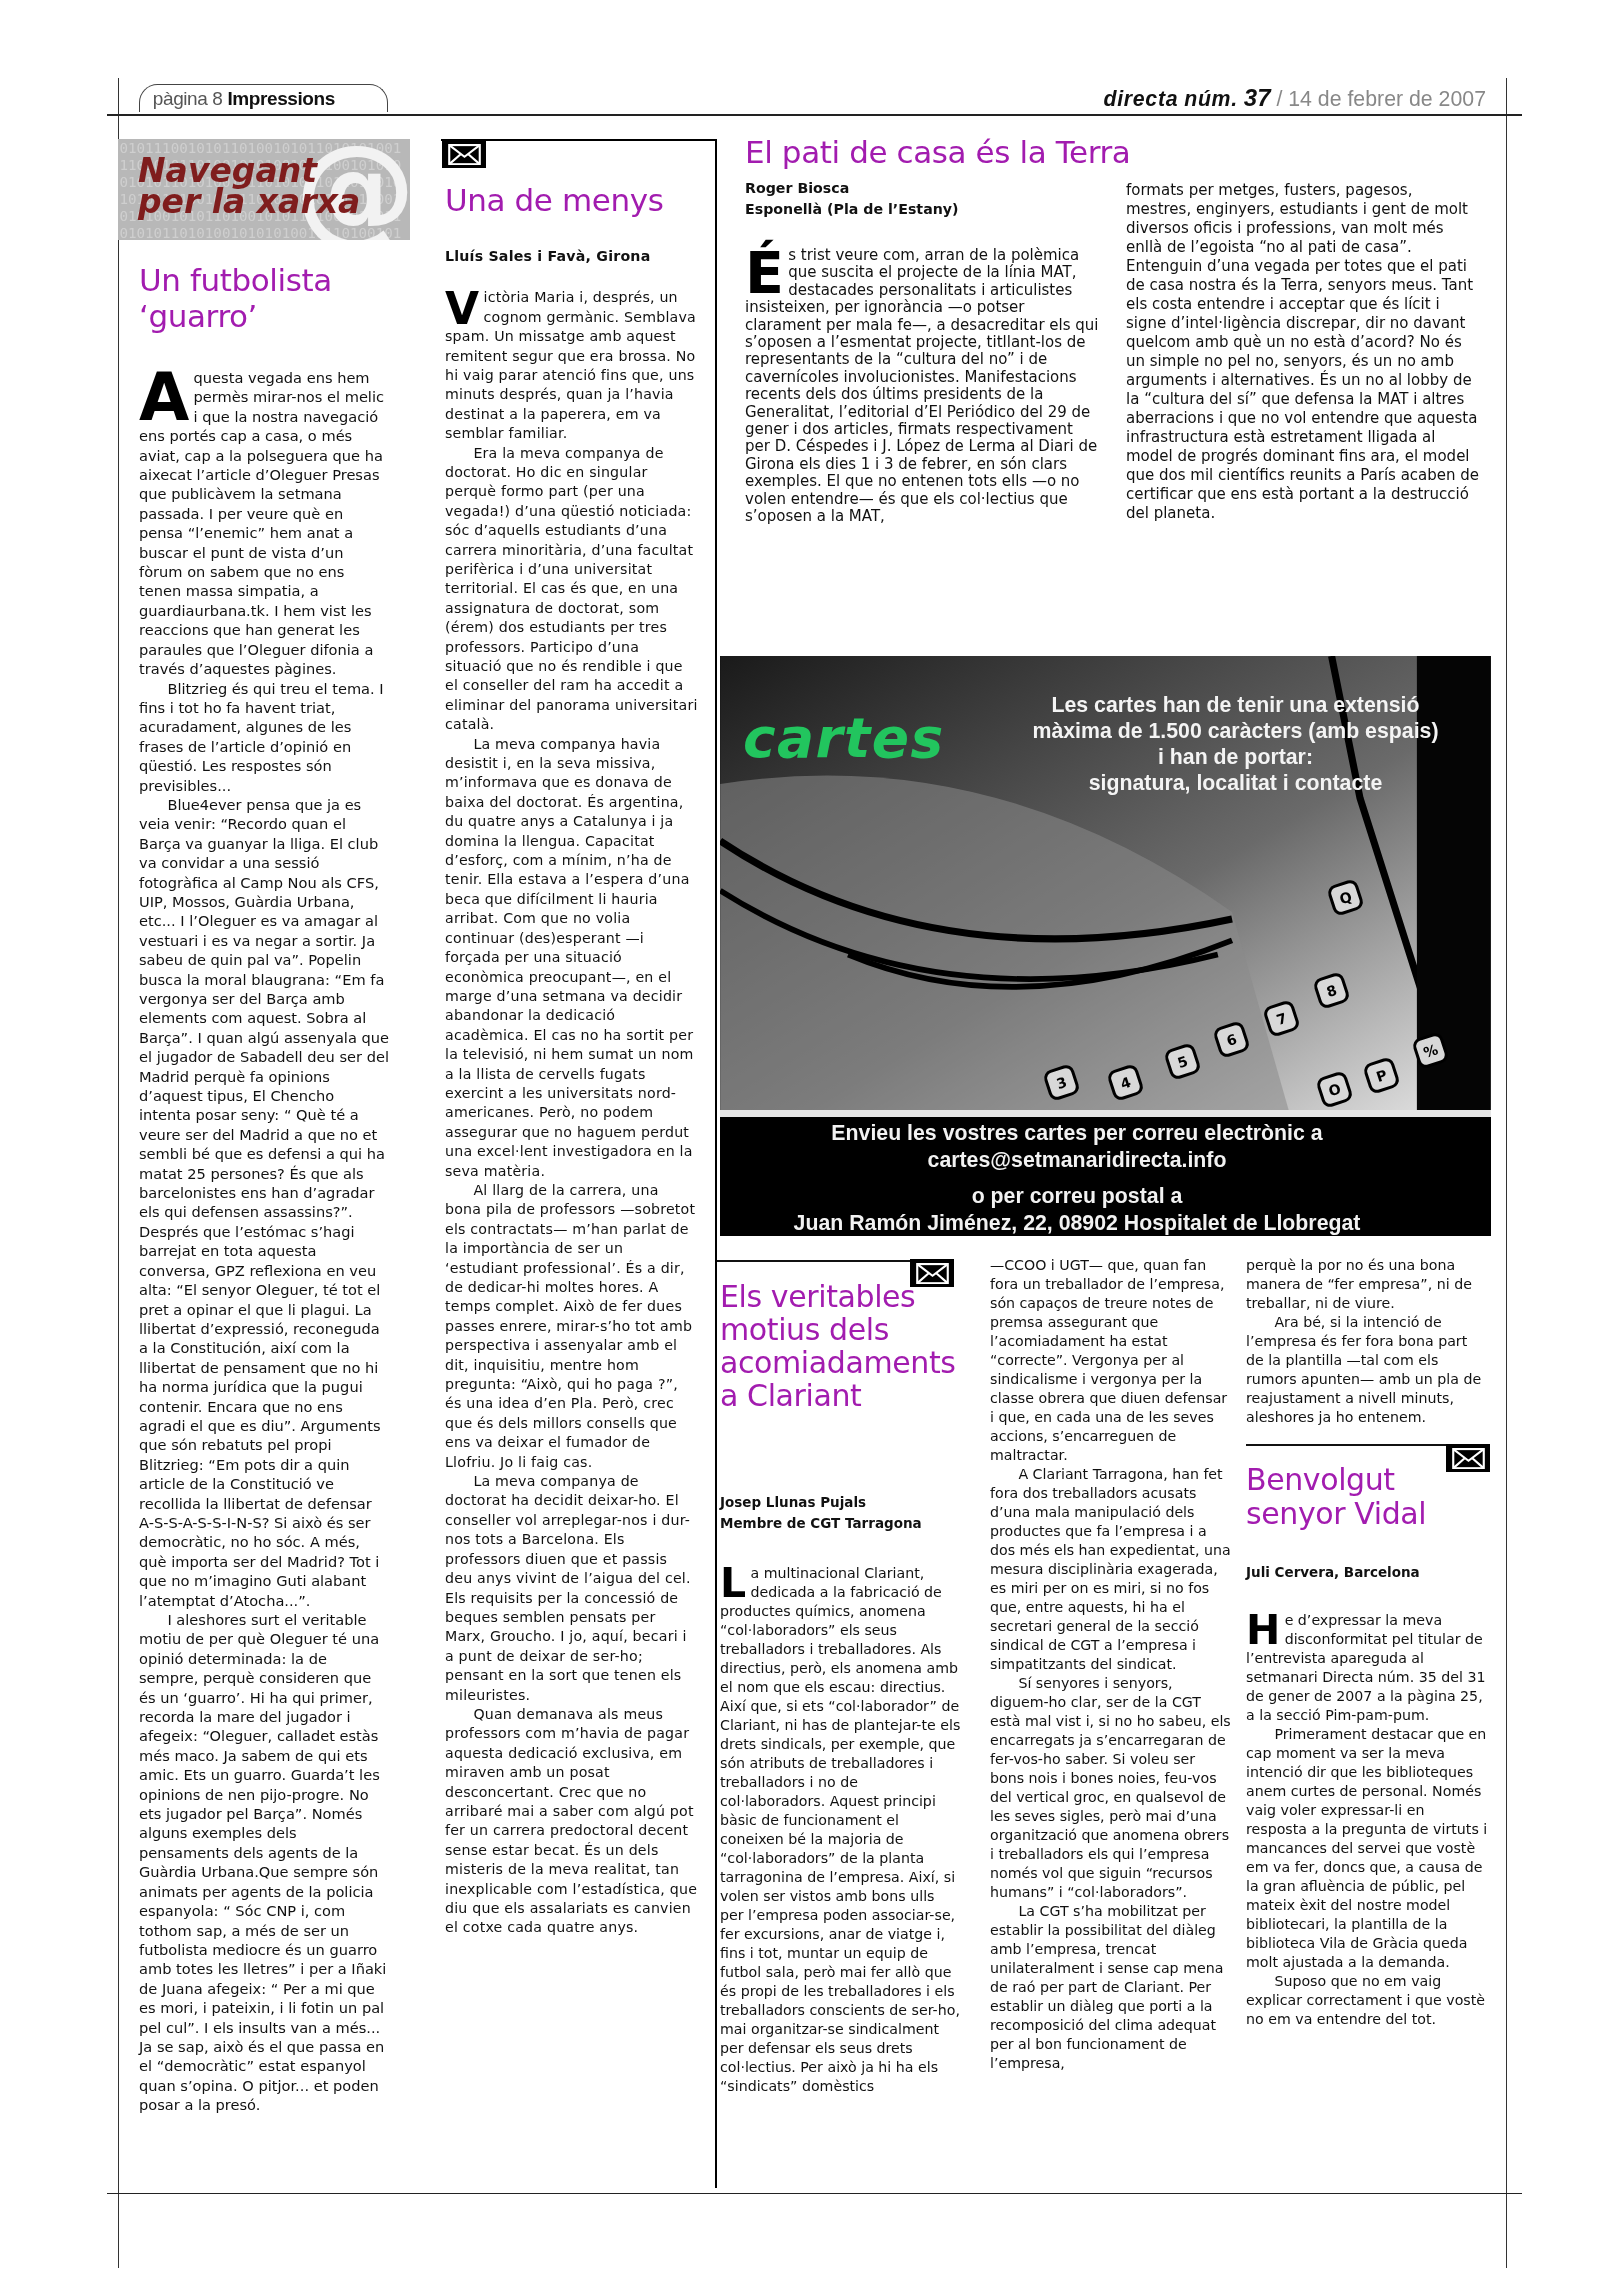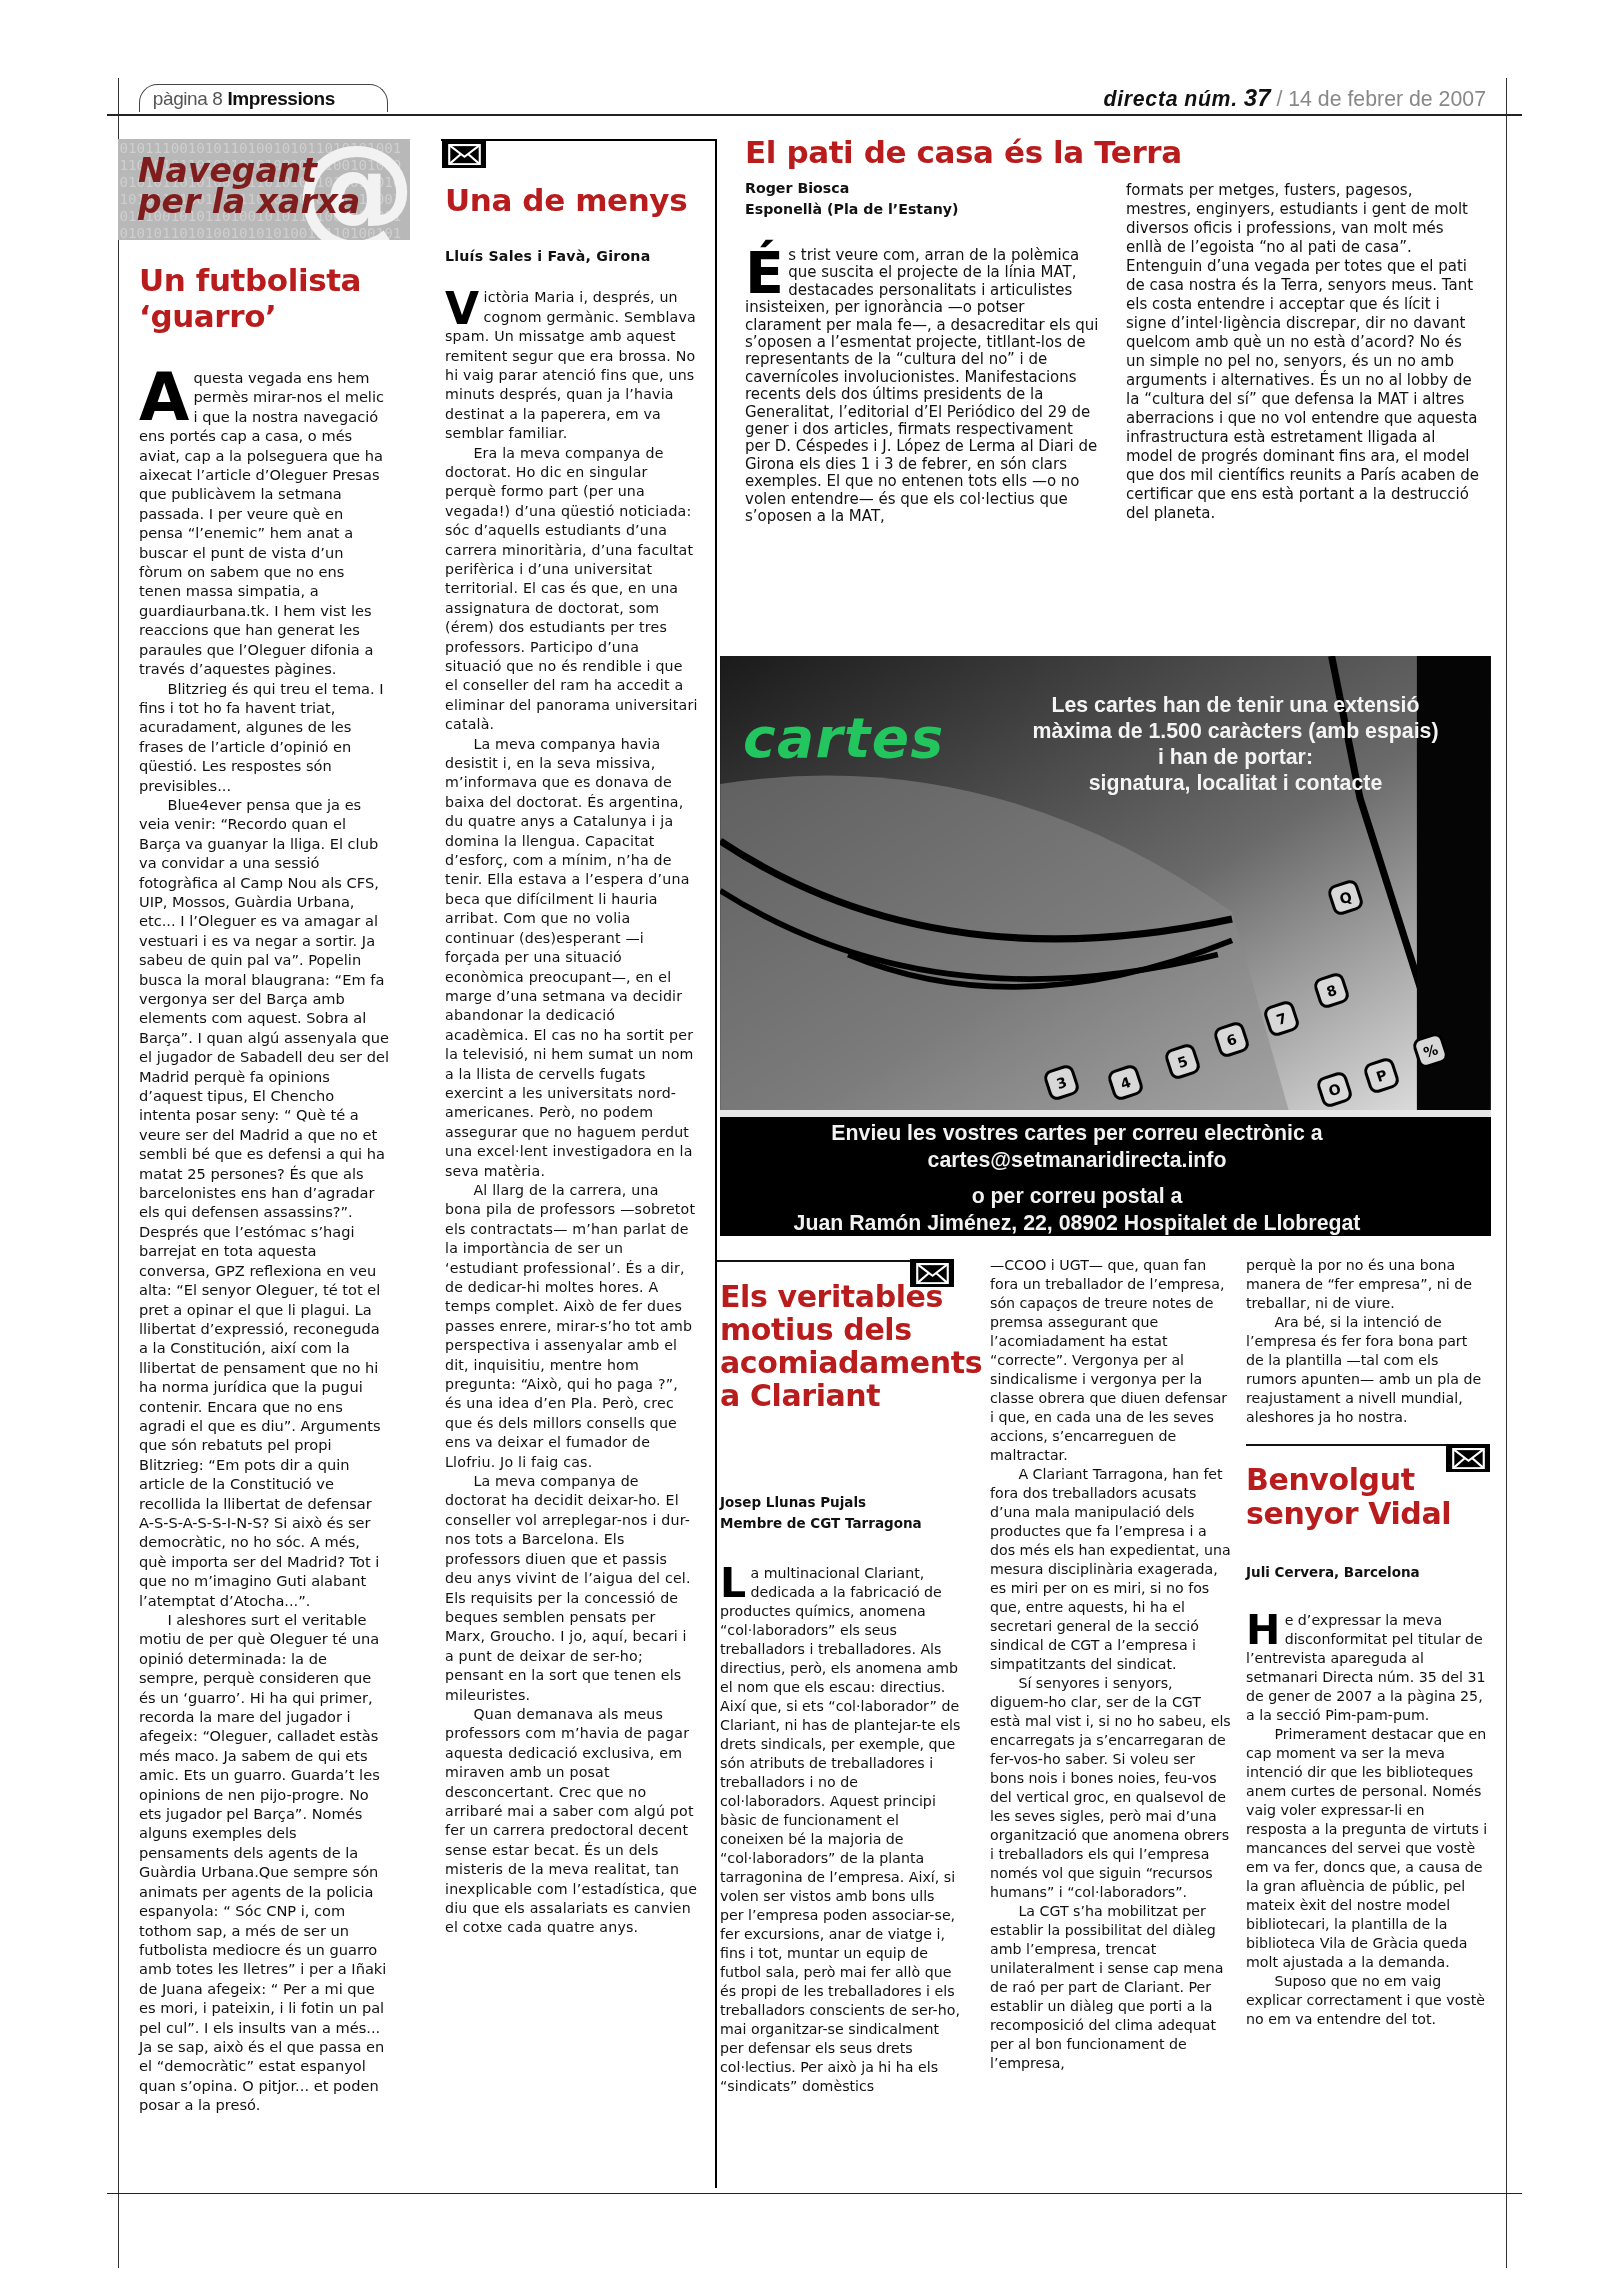--- a/index.html
+++ b/index.html
@@ -40,21 +40,21 @@
   }
   .navbox .title {
     position: absolute; left: 20px; top: 15.6px; font-family: "DejaVu Sans", sans-serif;
     font-weight: bold; font-style: italic; font-size: 33px; line-height: 31px; color: #7f1d1d;
   }
 
   
   .col { position: absolute; font-family: "DejaVu Sans", sans-serif; font-size: 14.6px; line-height: 19.4px; text-align: left; }
   .col p { text-indent: 28.4px; }
   .col p.first { text-indent: 0; }
-  .h-big { font-family: "DejaVu Sans", sans-serif; font-weight: bold; font-size: 31px; line-height: 36px; color: #b91c1c; letter-spacing: -0.4px; }
+  .h-big { font-family: "DejaVu Sans", sans-serif; font-weight: normal; font-size: 31px; line-height: 36px; color: #a21caf; letter-spacing: -0.4px; }
   .byline { font-family: "DejaVu Sans", sans-serif; font-weight: bold; font-size: 14.2px; line-height: 20.6px; }
   .dropcap { float: left; font-family: "DejaVu Sans", sans-serif; font-weight: bold; font-size: 65px; line-height: 53px; margin: 2.8px 4.3px 0 0; color: #000; }
 
   
   .env {
     position: absolute; width: 44px; height: 28.4px; background: #000; display: flex; align-items: center; justify-content: center;
   }
   .env svg { width: 33px; height: 21.3px; }
 
   
@@ -209,21 +209,21 @@
   <p class="first"><span class="dropcap" style="font-size:41px; line-height:33px;">L</span><span>a multinacional Clariant, dedicada a la fabricació de productes químics, anomena “col·laboradors” els seus treballadors i treballadores. Als directius, però, els anomena amb el nom que els escau: directius. Així que, si ets “col·laborador” de Clariant, ni has de plantejar-te els drets sindicals, per exemple, que són atributs de treballadores i treballadors i no de col·laboradors. Aquest principi bàsic de funcionament el coneixen bé la majoria de “col·laboradors” de la planta tarragonina de l’empresa. Així, si volen ser vistos amb bons ulls per l’empresa poden associar-se, fer excursions, anar de viatge i, fins i tot, muntar un equip de futbol sala, però mai fer allò que és propi de les treballadores i els treballadors conscients de ser-ho, mai organitzar-se sindicalment per defensar els seus drets col·lectius. Per això ja hi ha els “sindicats” domèstics</span></p>
 </div>
 <div class="col" style="left:990px; top:1256px; width:242px; font-size:14.2px; line-height:19px;">
   <p class="first">—CCOO i UGT— que, quan fan fora un treballador de l’empresa, són capaços de treure notes de premsa assegurant que l’acomiadament ha estat “correcte”. Vergonya per al sindicalisme i vergonya per la classe obrera que diuen defensar i que, en cada una de les seves accions, s’encarreguen de maltractar.</p>
   <p>A Clariant Tarragona, han fet fora dos treballadors acusats d’una mala manipulació dels productes que fa l’empresa i a dos més els han expedientat, una mesura disciplinària exagerada, es miri per on es miri, si no fos que, entre aquests, hi ha el secretari general de la secció sindical de CGT a l’empresa i simpatitzants del sindicat.</p>
   <p>Sí senyores i senyors, diguem-ho clar, ser de la CGT està mal vist i, si no ho sabeu, els encarregats ja s’encarregaran de fer-vos-ho saber. Si voleu ser bons nois i bones noies, feu-vos del vertical groc, en qualsevol de les seves sigles, però mai d’una organització que anomena obrers i treballadors els qui l’empresa només vol que siguin “recursos humans” i “col·laboradors”.</p>
   <p>La CGT s’ha mobilitzat per establir la possibilitat del diàleg amb l’empresa, trencat unilateralment i sense cap mena de raó per part de Clariant. Per establir un diàleg que porti a la recomposició del clima adequat per al bon funcionament de l’empresa,</p>
 </div>
 <div class="col" style="left:1246px; top:1256px; width:242px; font-size:14.2px; line-height:19px;">
   <p class="first">perquè la por no és una bona manera de “fer empresa”, ni de treballar, ni de viure.</p>
-  <p>Ara bé, si la intenció de l’empresa és fer fora bona part de la plantilla —tal com els rumors apunten— amb un pla de reajustament a nivell mundial, aleshores ja ho nostra.</p>
+  <p>Ara bé, si la intenció de l’empresa és fer fora bona part de la plantilla —tal com els rumors apunten— amb un pla de reajustament a nivell minuts, aleshores ja ho entenem.</p>
 </div>
 
 <div class="sep-line" style="left:1246px; top:1444px; width:203px;"></div>
 <div class="env" style="left:1446px; top:1444px;">
   <svg viewBox="0 0 46 30">
       <rect x="1.5" y="1.5" width="43" height="27" fill="none" stroke="#fff" stroke-width="3"></rect>
       <path d="M2 2 L23 18 L44 2 M2 28 L18 14 M44 28 L28 14" stroke="#fff" stroke-width="3" fill="none"></path>
     </svg>
 </div>
 <h2 class="h-big abs" style="left:1246px; top:1463px; width:213px; font-size:30px; line-height:34px;">Benvolgut senyor Vidal</h2>

